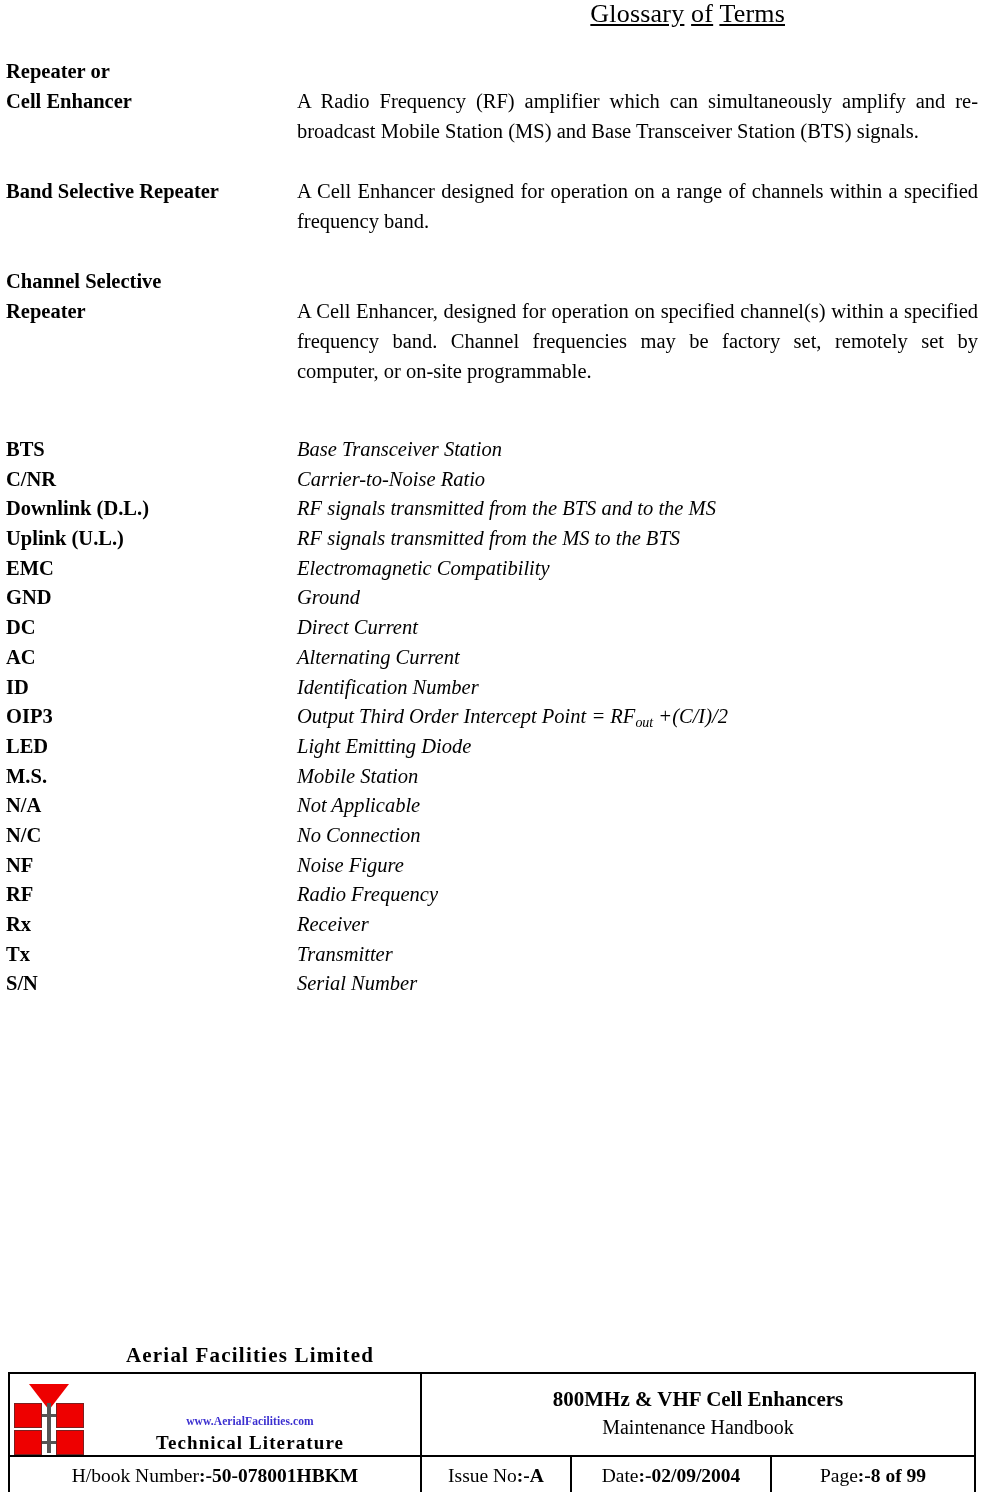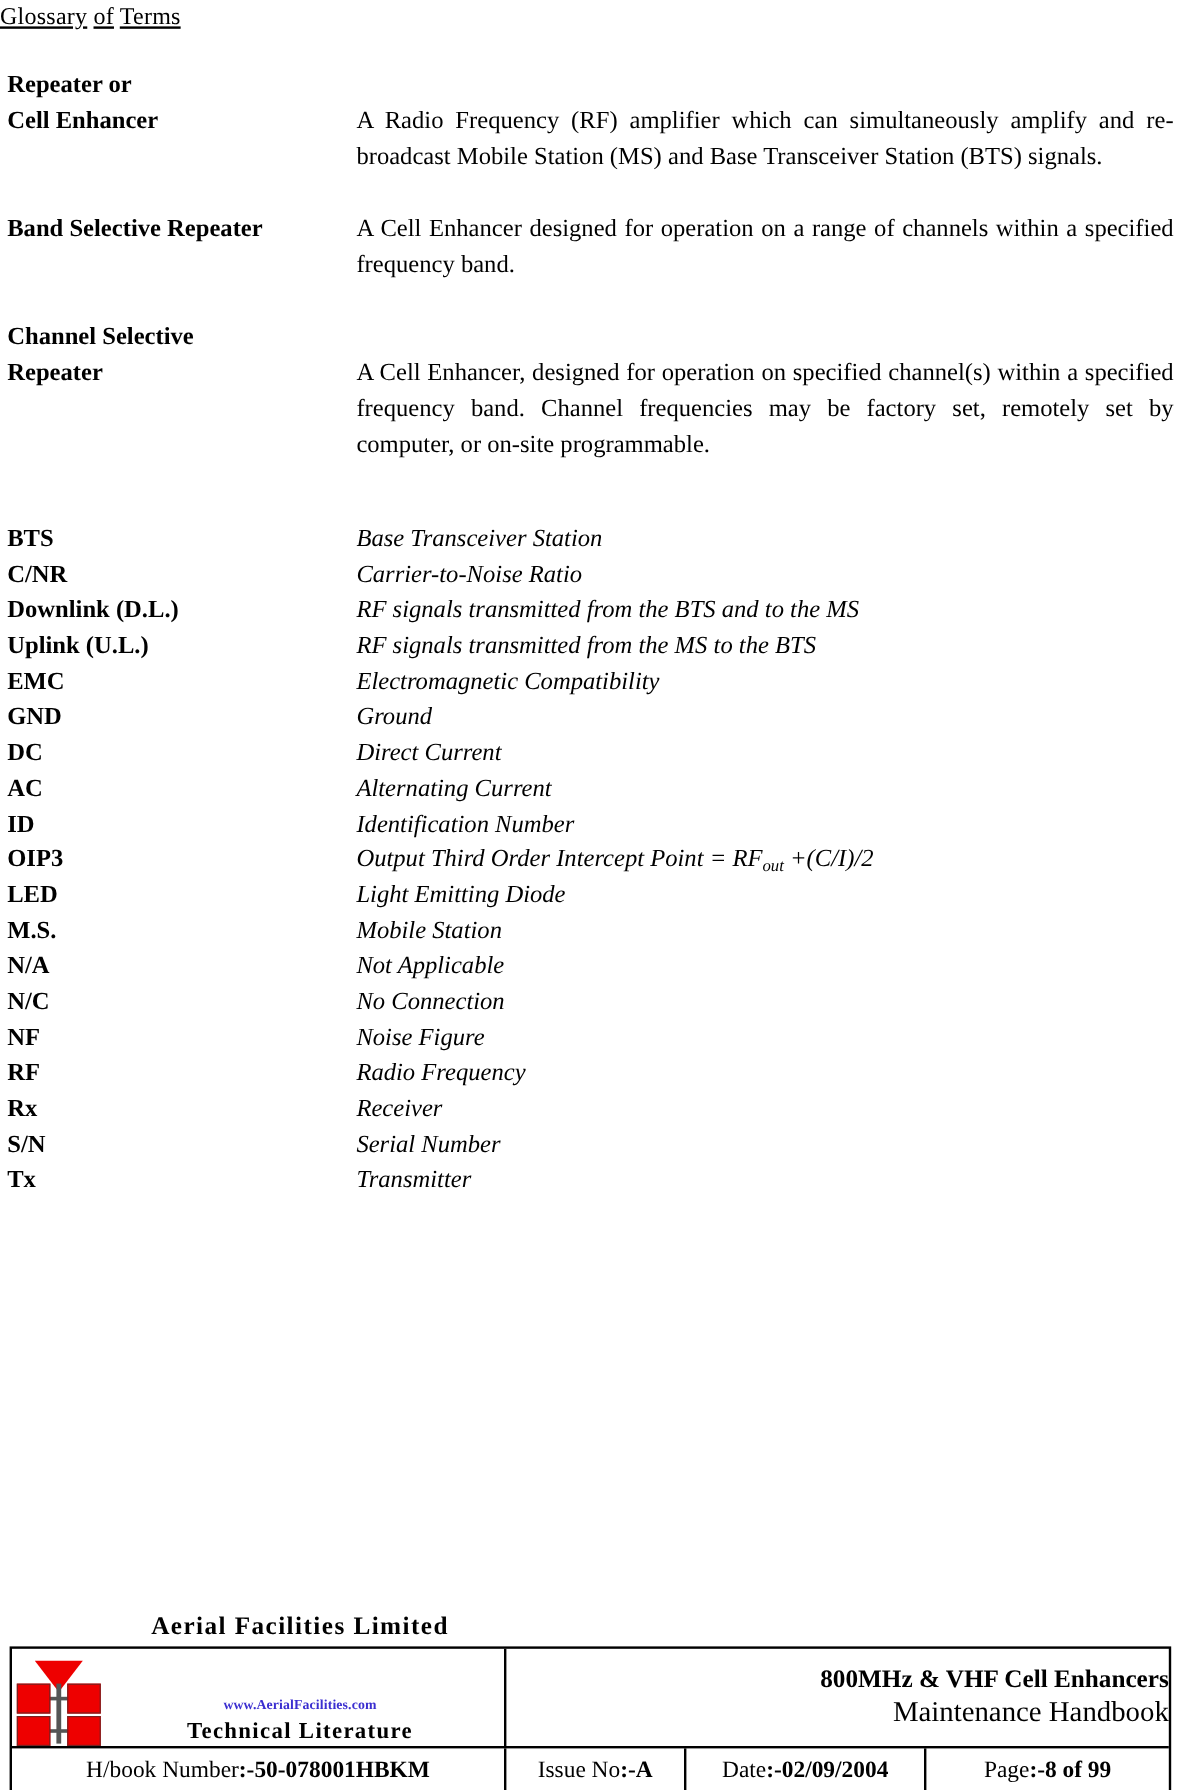--- a/index.html
+++ b/index.html
@@ -24,22 +24,22 @@
     width: 985px;
     height: 1492px;
   }
 
   
   .doc-title {
     position: absolute;
     left: 0;
     top: 0;
     width: 785px;
-    text-align: left;
-    font-size: 20px;
+    text-align: right;
+    font-size: 26px;
     line-height: 28px;
     letter-spacing: 0.2px;
   }
   .doc-title .u {
     text-decoration: underline;
     text-underline-offset: 2px;
   }
 
   
   .entries {
@@ -196,33 +196,33 @@
   }
   .logo-line3 {
     font-weight: bold;
     font-size: 19px;
     line-height: 25px;
     letter-spacing: 1.1px;
   }
 
   .footer-title-cell {
     flex: 1 1 auto;
-    text-align: right;
+    text-align: center;
     display: flex;
     flex-direction: column;
     justify-content: center;
     padding-bottom: 4px;
   }
   .footer-title-main {
     font-weight: bold;
     font-size: 21px;
     line-height: 28px;
   }
   .footer-title-sub {
-    font-size: 24px;
+    font-size: 20px;
     line-height: 28px;
   }
 
   .footer-bottom {
     display: flex;
     height: 37px;
     box-sizing: border-box;
   }
   .fb-cell {
     box-sizing: border-box;
@@ -342,26 +342,26 @@
       </div>
       <div class="abbr-row">
         <div class="abbr-key">RF</div>
         <div class="abbr-val">Radio Frequency</div>
       </div>
       <div class="abbr-row">
         <div class="abbr-key">Rx</div>
         <div class="abbr-val">Receiver</div>
       </div>
       <div class="abbr-row">
+        <div class="abbr-key">Tx</div>
+        <div class="abbr-val">Transmitter</div>
+      </div>
+      <div class="abbr-row">
         <div class="abbr-key">S/N</div>
         <div class="abbr-val">Serial Number</div>
-      </div>
-      <div class="abbr-row">
-        <div class="abbr-key">Tx</div>
-        <div class="abbr-val">Transmitter</div>
       </div>
     </div>
 
   <div class="footer">
 
     <div class="footer-top">
 
       <div class="footer-logo-cell">
         <div class="logo-mark">
           <div class="tri"></div>

